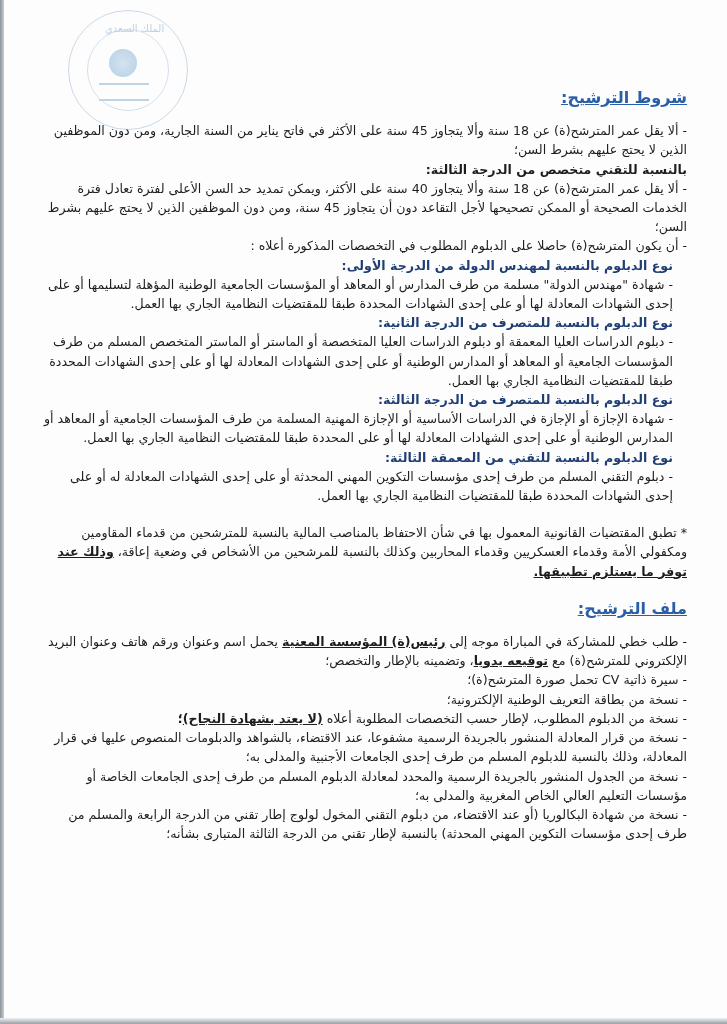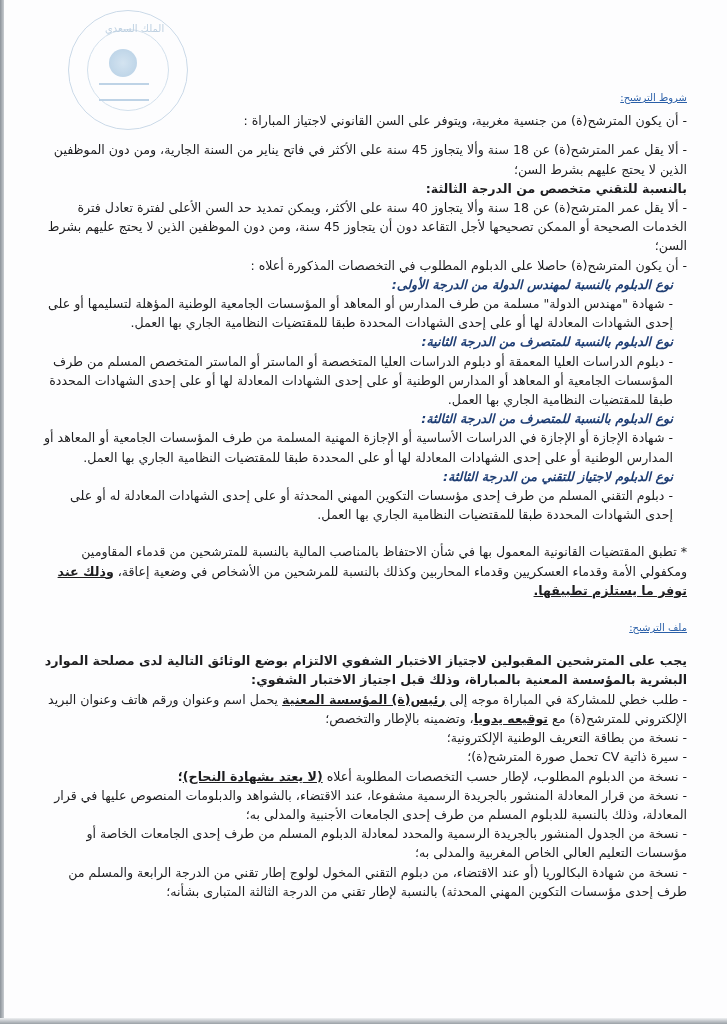--- a/index.html
+++ b/index.html
@@ -40,26 +40,27 @@
   .stamp-text {
     position:absolute; left:36px; top:12px; font-size:10px; color:#a9c2d8;
     font-family:"DejaVu Sans", sans-serif;
   }
   .content {
     position:absolute; left:40px; right:40px; top:88px;
     direction:rtl; text-align:right;
     font-size:12.6px; line-height:19.2px;
   }
   .heading {
-    color:#2a5fa8; text-decoration:underline; font-size:10px;
+    color:#2a5fa8; text-decoration:underline; font-size:16px;
     margin:0 0 4px 0;
+    font-weight:bold;
   }
   .para { margin:0; }
   .bold { font-weight:bold; }
-  .sub { font-weight:bold; color:#1f3e74;font-style:italic; }
+  .sub { font-weight:bold; color:#1f3e74; }
   .indent { padding-right:14px; }
   .gap { height:18px; }
   .gap-sm { height:10px; }
   .u { text-decoration:underline; font-weight:bold; }
 </style>
 </head>
 <body>
 
 <div class="page">
   <div class="left-edge"></div>
@@ -67,46 +68,44 @@
 
   <div class="stamp">
     <div class="stamp-inner"></div>
     <div class="stamp-globe"></div>
     <div class="stamp-waves"></div>
     <div class="stamp-text">الملك السعدي</div>
   </div>
 
   <div class="content">
     <p class="heading">شروط الترشيح:</p>
-    <p class="para">- أن يكون المترشح(ة) من جنسية مغربية، ويتوفر على السن القانوني لاجتياز المباراة :</p>
     <div class="gap-sm"></div>
     <p class="para">- ألا يقل عمر المترشح(ة) عن 18 سنة وألا يتجاوز 45 سنة على الأكثر في فاتح يناير من السنة الجارية، ومن دون الموظفين الذين لا يحتج عليهم بشرط السن؛</p>
     <p class="para bold">بالنسبة للتقني متخصص من الدرجة الثالثة:</p>
     <p class="para">- ألا يقل عمر المترشح(ة) عن 18 سنة وألا يتجاوز 40 سنة على الأكثر، ويمكن تمديد حد السن الأعلى لفترة تعادل فترة الخدمات الصحيحة أو الممكن تصحيحها لأجل التقاعد دون أن يتجاوز 45 سنة، ومن دون الموظفين الذين لا يحتج عليهم بشرط السن؛</p>
     <p class="para">- أن يكون المترشح(ة) حاصلا على الدبلوم المطلوب في التخصصات المذكورة أعلاه :</p>
 
     <div class="indent">
       <p class="para sub">نوع الدبلوم بالنسبة لمهندس الدولة من الدرجة الأولى:</p>
       <p class="para">- شهادة "مهندس الدولة" مسلمة من طرف المدارس أو المعاهد أو المؤسسات الجامعية الوطنية المؤهلة لتسليمها أو على إحدى الشهادات المعادلة لها أو على إحدى الشهادات المحددة طبقا للمقتضيات النظامية الجاري بها العمل.</p>
       <p class="para sub">نوع الدبلوم بالنسبة للمتصرف من الدرجة الثانية:</p>
       <p class="para">- دبلوم الدراسات العليا المعمقة أو دبلوم الدراسات العليا المتخصصة أو الماستر أو الماستر المتخصص المسلم من طرف المؤسسات الجامعية أو المعاهد أو المدارس الوطنية أو على إحدى الشهادات المعادلة لها أو على إحدى الشهادات المحددة طبقا للمقتضيات النظامية الجاري بها العمل.</p>
       <p class="para sub">نوع الدبلوم بالنسبة للمتصرف من الدرجة الثالثة:</p>
       <p class="para">- شهادة الإجازة أو الإجازة في الدراسات الأساسية أو الإجازة المهنية المسلمة من طرف المؤسسات الجامعية أو المعاهد أو المدارس الوطنية أو على إحدى الشهادات المعادلة لها أو على المحددة طبقا للمقتضيات النظامية الجاري بها العمل.</p>
-      <p class="para sub">نوع الدبلوم لاجتياز للتقني من الدرجة الثالثة:</p>
+      <p class="para sub">نوع الدبلوم بالنسبة للتقني من المعمقة الثالثة:</p>
       <p class="para">- دبلوم التقني المسلم من طرف إحدى مؤسسات التكوين المهني المحدثة أو على إحدى الشهادات المعادلة له أو على إحدى الشهادات المحددة طبقا للمقتضيات النظامية الجاري بها العمل.</p>
     </div>
 
     <div class="gap"></div>
     <p class="para"><span>* تطبق المقتضيات القانونية المعمول بها في شأن الاحتفاظ بالمناصب المالية بالنسبة للمترشحين من قدماء المقاومين ومكفولي الأمة وقدماء العسكريين وقدماء المحاربين وكذلك بالنسبة للمرشحين من الأشخاص في وضعية إعاقة، </span><span class="u">وذلك عند توفر ما يستلزم تطبيقها.</span></p>
 
     <div class="gap"></div>
     <p class="heading">ملف الترشيح:</p>
     <div class="gap-sm"></div>
-    <p class="para bold">يجب على المترشحين المقبولين لاجتياز الاختبار الشفوي الالتزام بوضع الوثائق التالية لدى مصلحة الموارد البشرية بالمؤسسة المعنية بالمباراة، وذلك قبل اجتياز الاختبار الشفوي:</p>
     <p class="para"><span>- طلب خطي للمشاركة في المباراة موجه إلى </span><span class="u">رئيس(ة) المؤسسة المعنية</span><span> يحمل اسم وعنوان ورقم هاتف وعنوان البريد الإلكتروني للمترشح(ة) مع </span><span class="u">توقيعه يدويا</span><span>، وتضمينه بالإطار والتخصص؛</span></p>
+    <p class="para">-   سيرة ذاتية CV تحمل صورة المترشح(ة)؛</p>
     <p class="para">-   نسخة من بطاقة التعريف الوطنية الإلكترونية؛</p>
-    <p class="para">-   سيرة ذاتية CV تحمل صورة المترشح(ة)؛</p>
     <p class="para"><span>-   نسخة من الدبلوم المطلوب، لإطار حسب التخصصات المطلوبة أعلاه </span><span class="u">(لا يعتد بشهادة النجاح)</span><span class="bold">؛</span></p>
     <p class="para">- نسخة من قرار المعادلة المنشور بالجريدة الرسمية مشفوعا، عند الاقتضاء، بالشواهد والدبلومات المنصوص عليها في قرار المعادلة، وذلك بالنسبة للدبلوم المسلم من طرف إحدى الجامعات الأجنبية والمدلى به؛</p>
     <p class="para">- نسخة من الجدول المنشور بالجريدة الرسمية والمحدد لمعادلة الدبلوم المسلم من طرف إحدى الجامعات الخاصة أو مؤسسات التعليم العالي الخاص المغربية والمدلى به؛</p>
     <p class="para">- نسخة من شهادة البكالوريا (أو عند الاقتضاء، من دبلوم التقني المخول لولوج إطار تقني من الدرجة الرابعة والمسلم من طرف إحدى مؤسسات التكوين المهني المحدثة) بالنسبة لإطار تقني من الدرجة الثالثة المتبارى بشأنه؛</p>
   </div>
 </div>
 
 </body></html>

